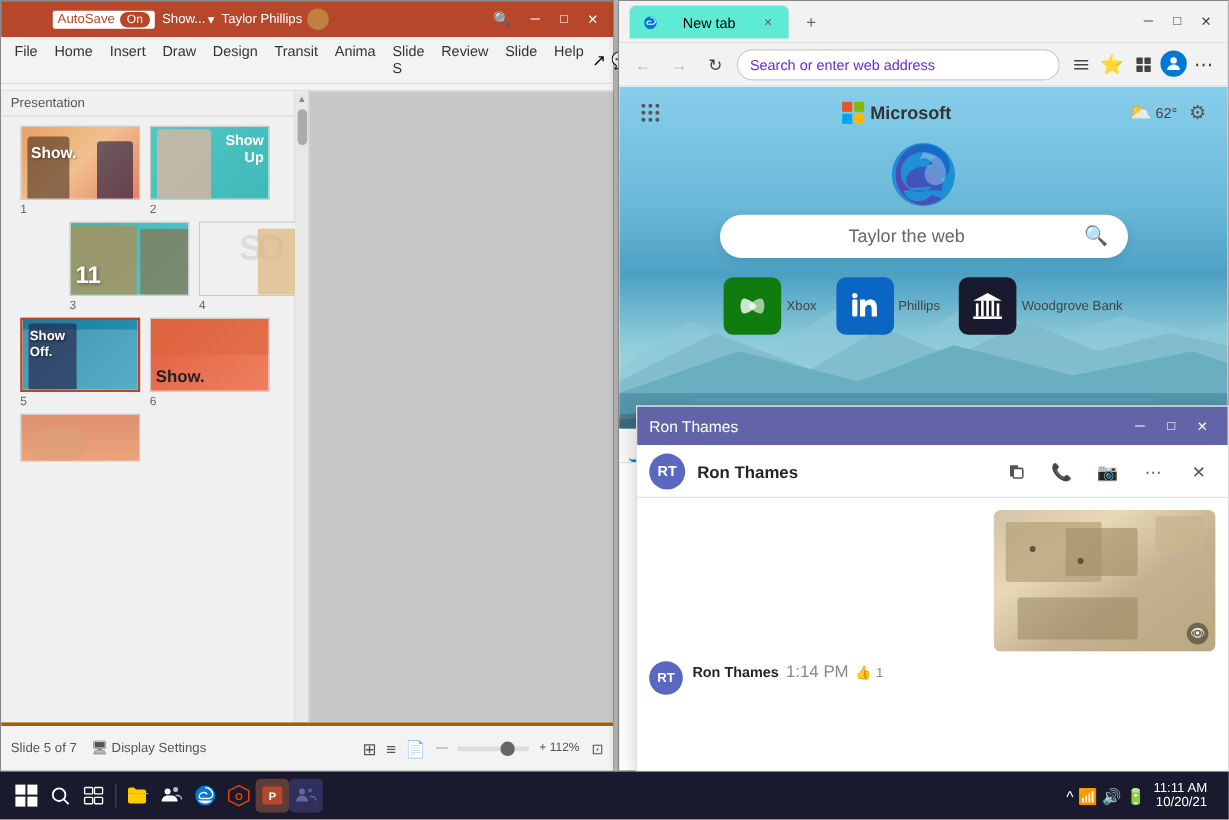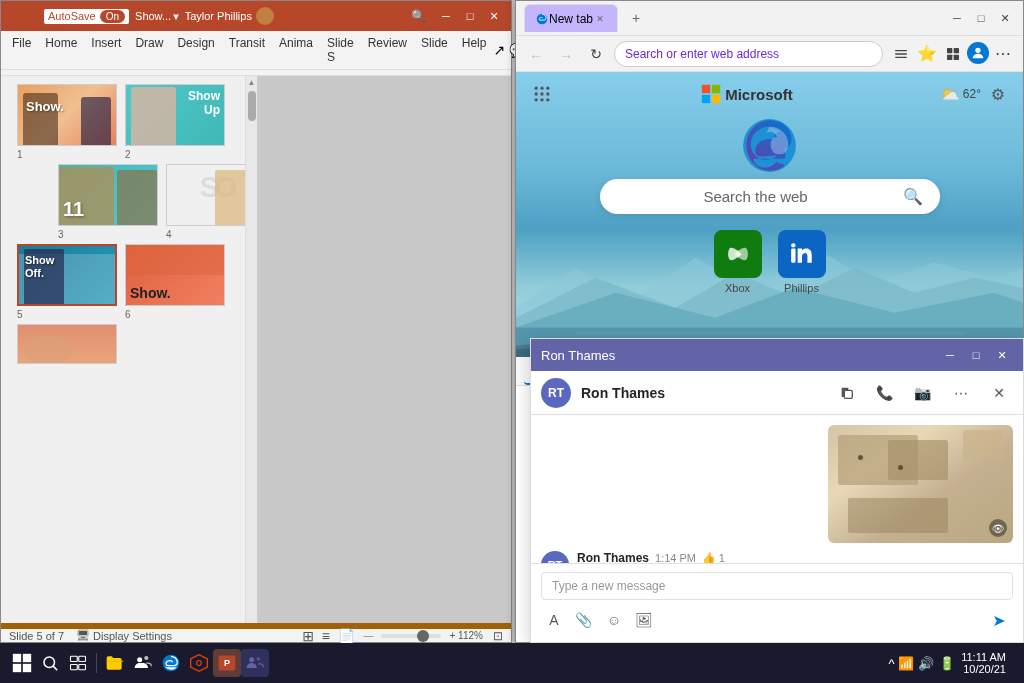--- a/index.html
+++ b/index.html
@@ -23,34 +23,34 @@
       height: 30px; background: #B7472A; display: flex; align-items: center;
       padding: 0 8px; color: white; font-size: 12px; gap: 8px;
     }
     .ppt-titlebar-left { display: flex; align-items: center; gap: 6px; flex: 1; margin-left: 35px; }
     .ppt-titlebar-right { display: flex; align-items: center; gap: 6px; }
     .win-btn { width: 18px; height: 18px; display: flex; align-items: center; justify-content: center; cursor: pointer; font-size: 11px; border-radius: 2px; }
     .ppt-menu { display: flex; gap: 0; background: #f3f3f3; border-bottom: 1px solid #ddd; padding: 2px 4px; }
     .ppt-menu-item { padding: 3px 7px; font-size: 12px; cursor: pointer; color: #333; border-radius: 3px; }
 
     .ppt-content { display: flex; flex: 1; overflow: hidden; }
-    .ppt-statusbar { height: 19px; background: #f3f3f3; border-top: 6px solid #a16207; display: flex; align-items: center; padding: 0 8px; font-size: 11px; color: #555; gap: 12px; }
+    .ppt-statusbar { height: 40px; background: #f3f3f3; border-top: 3px solid #a16207; display: flex; align-items: center; padding: 0 8px; font-size: 11px; color: #555; gap: 12px; }
     .ppt-statusbar-right { margin-left: auto; display: flex; align-items: center; gap: 8px; }
 
     
     .browser-window {
       position: absolute; top: 0; left: 515px; width: 509px; height: 643px;
       background: white; border: 1px solid #888; display: flex; flex-direction: column;
       box-shadow: -2px 0 8px rgba(0,0,0,0.2);
     }
     .browser-titlebar {
       height: 35px; background: #f2f2f2; display: flex; align-items: center;
       padding: 0 8px; gap: 6px; border-bottom: 1px solid #ddd;
     }
-    .browser-tab { display: flex; align-items: center; background: #c4b5fd; border: 1px solid #ddd; border-bottom: none; border-radius: 6px 6px 0 0; padding: 0 10px; font-size: 12px; gap: 0; height: 28px; }
+    .browser-tab { display: flex; align-items: center; background: #5eead4; border: 1px solid #ddd; border-bottom: none; border-radius: 6px 6px 0 0; padding: 0 10px; font-size: 12px; gap: 20px; height: 28px; }
     .browser-tab-close { width: 14px; height: 14px; display: flex; align-items: center; justify-content: center; cursor: pointer; border-radius: 50%; font-size: 9px; color: #666; }
     .browser-new-tab { width: 24px; height: 24px; display: flex; align-items: center; justify-content: center; cursor: pointer; color: #666; font-size: 14px; }
     .browser-win-btns { margin-left: auto; display: flex; gap: 4px; }
     .browser-win-btn { width: 20px; height: 20px; display: flex; align-items: center; justify-content: center; cursor: pointer; font-size: 11px; color: #444; border-radius: 2px; }
 
     .browser-navbar {
       height: 36px; background: #f2f2f2; display: flex; align-items: center;
       padding: 0 8px; gap: 6px; border-bottom: 1px solid #e0e0e0;
     }
     .nav-btn { width: 24px; height: 24px; display: flex; align-items: center; justify-content: center; cursor: pointer; color: #444; border-radius: 4px; font-size: 14px; }
@@ -62,21 +62,21 @@
     .edge-apps-btn { width: 24px; height: 24px; display: flex; align-items: center; justify-content: center; cursor: pointer; color: #555; }
 
     .edge-search-box {
       background: white; border-radius: 24px; padding: 8px 16px;
       display: flex; align-items: center; gap: 8px; margin: 0 auto 16px;
       width: 340px; box-shadow: 0 2px 8px rgba(0,0,0,0.1); cursor: text;
     }
     .edge-search-text { flex: 1; font-size: 15px; color: #666; }
 
     .edge-shortcuts { display: flex; gap: 16px; justify-content: center; margin-bottom: 16px; flex-wrap: wrap; }
-    .edge-shortcut { display: flex; flex-direction: column; align-items: center; gap: 4px; cursor: pointer; }
+    .edge-shortcut { display: flex; flex-direction: row; align-items: center; gap: 4px; cursor: pointer; }
     .edge-shortcut-icon { width: 48px; height: 48px; border-radius: 8px; display: flex; align-items: center; justify-content: center; font-size: 20px; }
     .edge-shortcut-label { font-size: 11px; color: #444; text-align: center; }
     .feed-tab { padding: 6px 10px; font-size: 12px; cursor: pointer; color: #444; border-radius: 4px; }
     .feed-tab.active { color: #0078d4; border-bottom: 2px solid #0078d4; }
     .feed-more { margin-left: auto; color: #666; font-size: 12px; cursor: pointer; padding: 6px 8px; }
     .personalize-btn { display: flex; align-items: center; gap: 4px; background: white; border: 1px solid #ddd; border-radius: 16px; padding: 4px 10px; font-size: 11px; cursor: pointer; color: #444; }
     .notif-btn { width: 28px; height: 28px; background: white; border: 1px solid #ddd; border-radius: 50%; display: flex; align-items: center; justify-content: center; cursor: pointer; font-size: 14px; }
 
     
     .teams-window {
@@ -97,21 +97,21 @@
     .teams-avatar { width: 30px; height: 30px; border-radius: 50%; background: #5b68c0; display: flex; align-items: center; justify-content: center; color: white; font-size: 12px; font-weight: bold; }
     .teams-name { font-size: 14px; font-weight: 600; color: #252525; flex: 1; }
     .teams-action-btn { width: 28px; height: 28px; display: flex; align-items: center; justify-content: center; cursor: pointer; color: #555; border-radius: 4px; font-size: 14px; }
 
     .teams-chat-area { flex: 1; overflow-y: auto; padding: 10px; background: white; position: relative; }
 
     .teams-message { display: flex; gap: 8px; margin-bottom: 8px; clear: both; }
     .msg-content { flex: 1; }
     .msg-header { display: flex; align-items: baseline; gap: 6px; margin-bottom: 2px; }
     .msg-author { font-size: 12px; font-weight: 600; color: #252525; }
-    .msg-time { font-size: 11px; color: #888; }
+    .msg-time { font-size: 14px; color: #888; }
     .msg-reaction { font-size: 11px; color: #888; }
 
     .teams-input-area { border-top: 1px solid #e0e0e0; padding: 8px 10px; }
     .teams-input-box { border: 1px solid #e0e0e0; border-radius: 4px; padding: 6px 10px; font-size: 12px; color: #999; display: flex; align-items: center; margin-bottom: 6px; cursor: text; }
     .teams-input-actions { display: flex; align-items: center; gap: 4px; }
     .teams-input-btn { width: 26px; height: 26px; display: flex; align-items: center; justify-content: center; cursor: pointer; color: #555; border-radius: 4px; font-size: 14px; }
     .teams-send-btn { margin-left: auto; width: 28px; height: 28px; display: flex; align-items: center; justify-content: center; cursor: pointer; color: #0078d4; font-size: 16px; }
 
     .browser-content-wrapper { 
       flex: 1; 
@@ -187,20 +187,23 @@
       <span style="font-size:14px; cursor:pointer;">↗</span>
       <span style="font-size:14px; cursor:pointer;">💬</span>
     </div>
   </div>
 
   <div style="height:6px; background:#f3f3f3; border-bottom:1px solid #ddd;"></div>
 
   <div class="ppt-content">
 
     <div style="display:flex; flex-direction:column; width:245px; background:#f0f0f0; border-right:1px solid #ddd;">
+      <div style="padding:4px 8px; font-size:11px; color:#555; border-bottom:1px solid #ddd;">
+        <span>Presentation</span>
+      </div>
 
       <div style="flex:1; overflow-y:auto; padding:8px 16px;">
 
         <div style="display:flex; gap:8px; margin-bottom:18px;">
           <div style="position:relative;">
             <div style="width:100px; height:62px; border:1px solid #ccc; overflow:hidden; cursor:pointer;">
               <div style="width:100%; height:100%; background:linear-gradient(135deg,#e8a060,#f0c090,#e88060); position:relative;">
 
                 <div style="position:absolute; bottom:0; left:5px; width:35px; height:52px; background:rgba(40,20,10,0.5); border-radius:3px 3px 0 0;"></div>
                 <div style="position:absolute; bottom:0; right:5px; width:30px; height:48px; background:rgba(20,20,60,0.6); border-radius:3px 3px 0 0;"></div>
@@ -436,21 +439,21 @@
                   <stop offset="100%" style="stop-color:#0078D4"></stop>
                 </linearGradient>
               </defs>
               <circle cx="25" cy="25" r="24" fill="#1E90D4"></circle>
               <path d="M25 8C15 8 8 15 8 24c0 6 3 10 8 13 5 2 12 1 16-3l-15 1c-3 0-5-2-5-5 0-6 5-11 13-11 10 0 16 8 14 18H10c1 5 5 8 11 8 4 0 8-2 10-5l8 3C36 46 31 48 25 48 14 48 4 38 4 25S14 2 25 2c12 0 20 8 20 17 0 5-3 9-8 9s-8-4-8-9c0-4 3-7 6-7" fill="url(#eg3)"></path>
               <path d="M25 8c10 0 17 7 17 16 0 5-3 9-8 9s-8-4-8-9c0-4 3-7 6-7-2-4-7-6-10-3" fill="white" opacity="0.3"></path>
             </svg>
           </div>
 
           <div class="edge-search-box">
-            <span class="edge-search-text">Search the web</span>
+            <span class="edge-search-text">Taylor the web</span>
             <div style="color:#0078d4; font-size:16px;">🔍</div>
           </div>
         </div>
 
         <div class="edge-shortcuts">
 
           <div class="edge-shortcut">
             <div class="edge-shortcut-icon" style="background:#107C10;">
               <svg width="28" height="28" viewBox="0 0 24 24" fill="white">
                   <circle cx="12" cy="12" r="10" fill="#107C10"></circle>
@@ -465,20 +468,34 @@
             <div class="edge-shortcut-icon" style="background:#0A66C2;">
               <svg width="26" height="26" viewBox="0 0 24 24" fill="white">
                   <rect x="2" y="7" width="4" height="13" rx="1"></rect>
                   <circle cx="4" cy="4" r="2"></circle>
                   <path d="M8 7h4v2s1-2 4-2c3 0 5 2 5 6v7h-4v-6c0-2-1-3-2-3s-3 1-3 3v6H8V7z"></path>
                 </svg>
             </div>
             <span class="edge-shortcut-label">Phillips</span>
           </div>
 
+          <div class="edge-shortcut">
+            <div class="edge-shortcut-icon" style="background:#1a1a2e;">
+              <svg width="26" height="26" viewBox="0 0 24 24" fill="white">
+                  <rect x="3" y="10" width="2" height="10"></rect>
+                  <rect x="7" y="8" width="2" height="12"></rect>
+                  <rect x="11" y="6" width="2" height="14"></rect>
+                  <rect x="15" y="8" width="2" height="12"></rect>
+                  <rect x="19" y="10" width="2" height="10"></rect>
+                  <rect x="1" y="20" width="22" height="2"></rect>
+                  <polygon points="12,2 1,8 23,8"></polygon>
+                </svg>
+            </div>
+            <span class="edge-shortcut-label">Woodgrove Bank</span>
+          </div>
 
         </div>
 
       </div>
     </div>
 
     <div class="edge-bottom-section">
       <div style="display:flex; align-items:center; padding:0 8px; background:#f9f9f9; border-bottom:1px solid #e0e0e0;">
         <div class="feed-tab active">My Feed</div>
         <div class="feed-tab">Politics</div>
@@ -545,32 +562,20 @@
           <span class="msg-author">Ron Thames</span>
           <span class="msg-time">1:14 PM</span>
           <span class="msg-reaction">👍 1</span>
         </div>
 
       </div>
     </div>
     <div style="clear:both;"></div>
   </div>
 
-  <div class="teams-input-area">
-    <div class="teams-input-box">
-      <span style="color:#999; font-size:12px;">Type a new message</span>
-    </div>
-    <div class="teams-input-actions">
-      <div class="teams-input-btn">A</div>
-      <div class="teams-input-btn">📎</div>
-      <div class="teams-input-btn">☺</div>
-      <div class="teams-input-btn">🖼</div>
-      <div class="teams-send-btn" style="margin-left:auto;">➤</div>
-    </div>
-  </div>
 </div>
 
 <div class="taskbar">
 
   <div class="taskbar-icon">
     <svg width="20" height="20" viewBox="0 0 24 24">
       <rect x="1" y="1" width="10" height="10" fill="white"></rect>
       <rect x="13" y="1" width="10" height="10" fill="white"></rect>
       <rect x="1" y="13" width="10" height="10" fill="white"></rect>
       <rect x="13" y="13" width="10" height="10" fill="white"></rect>

